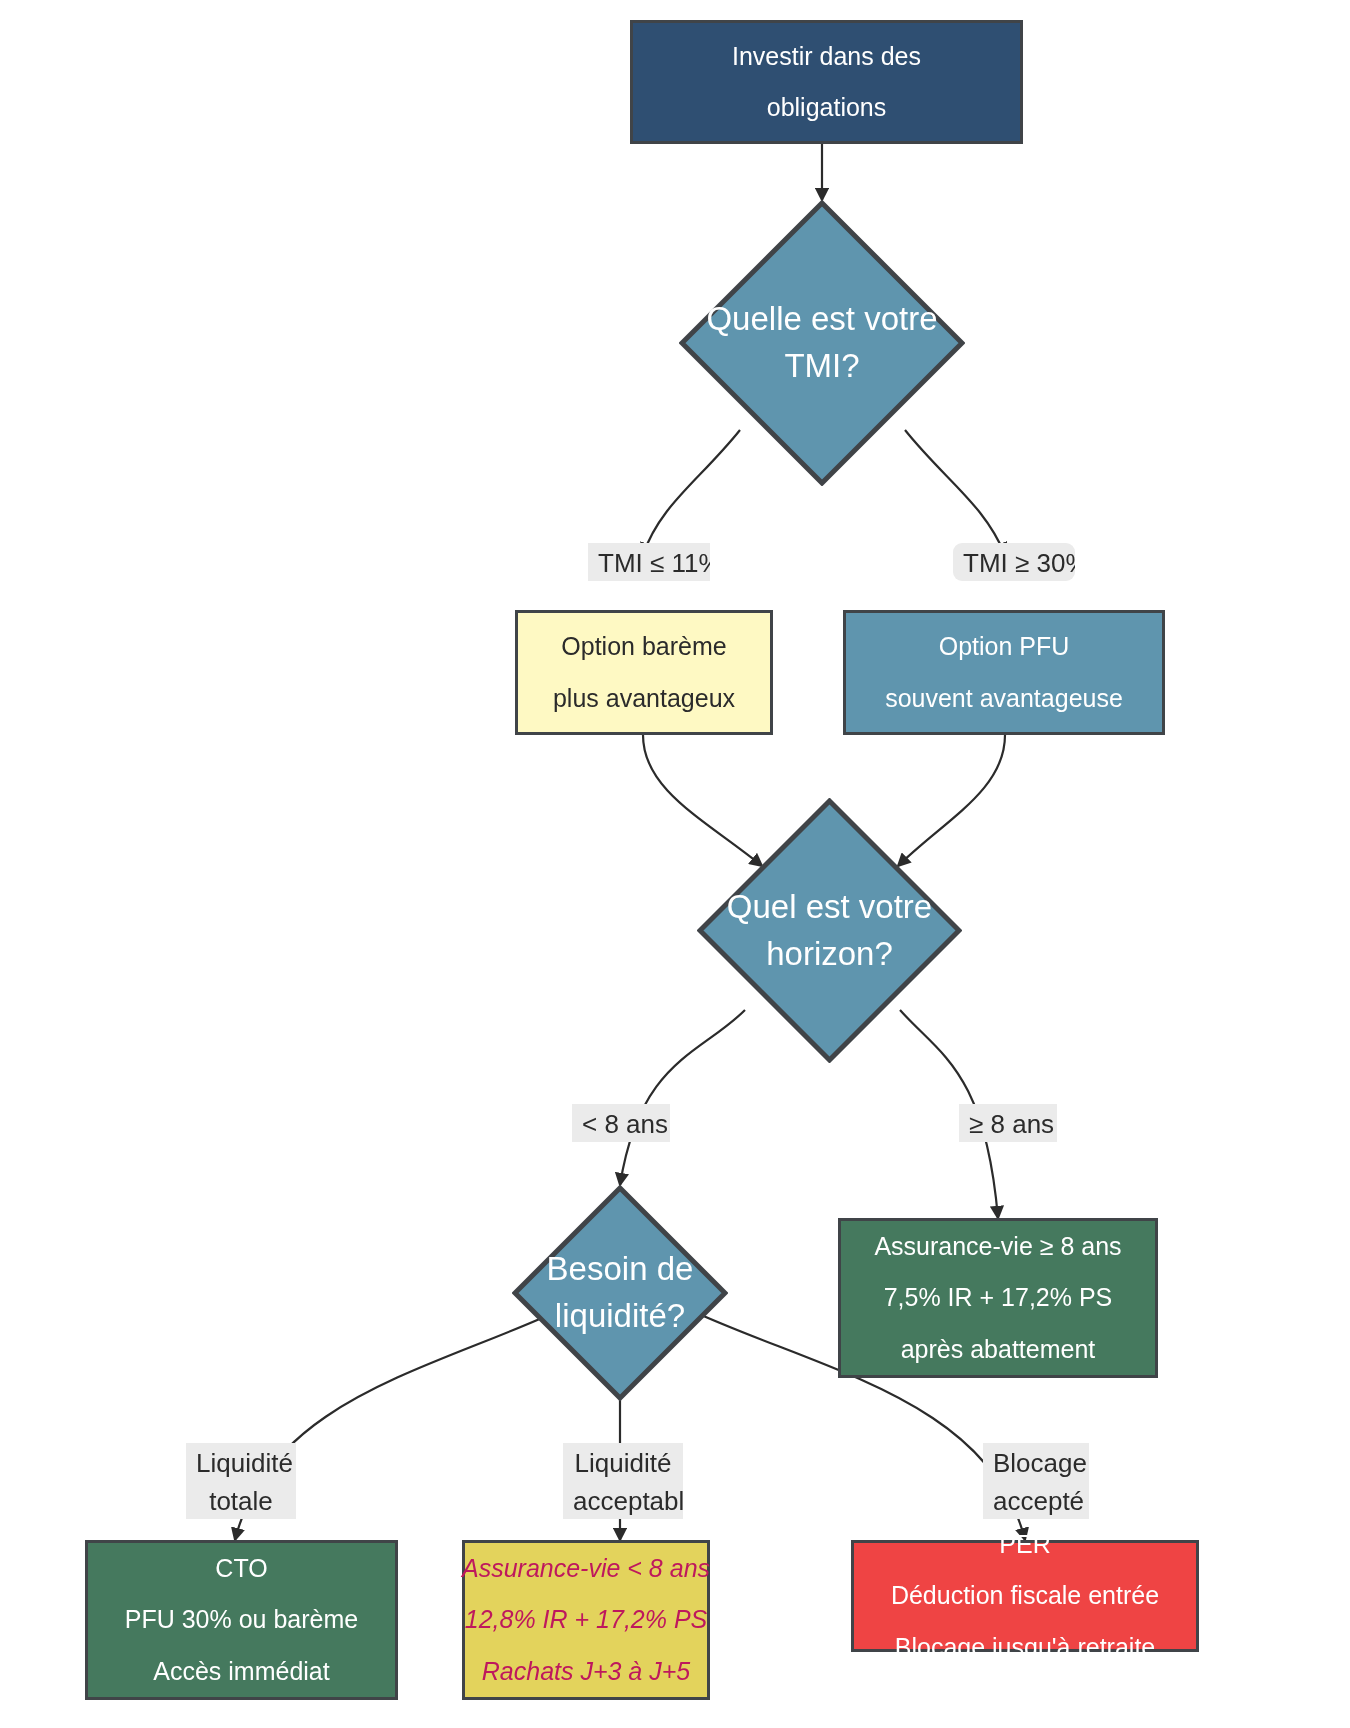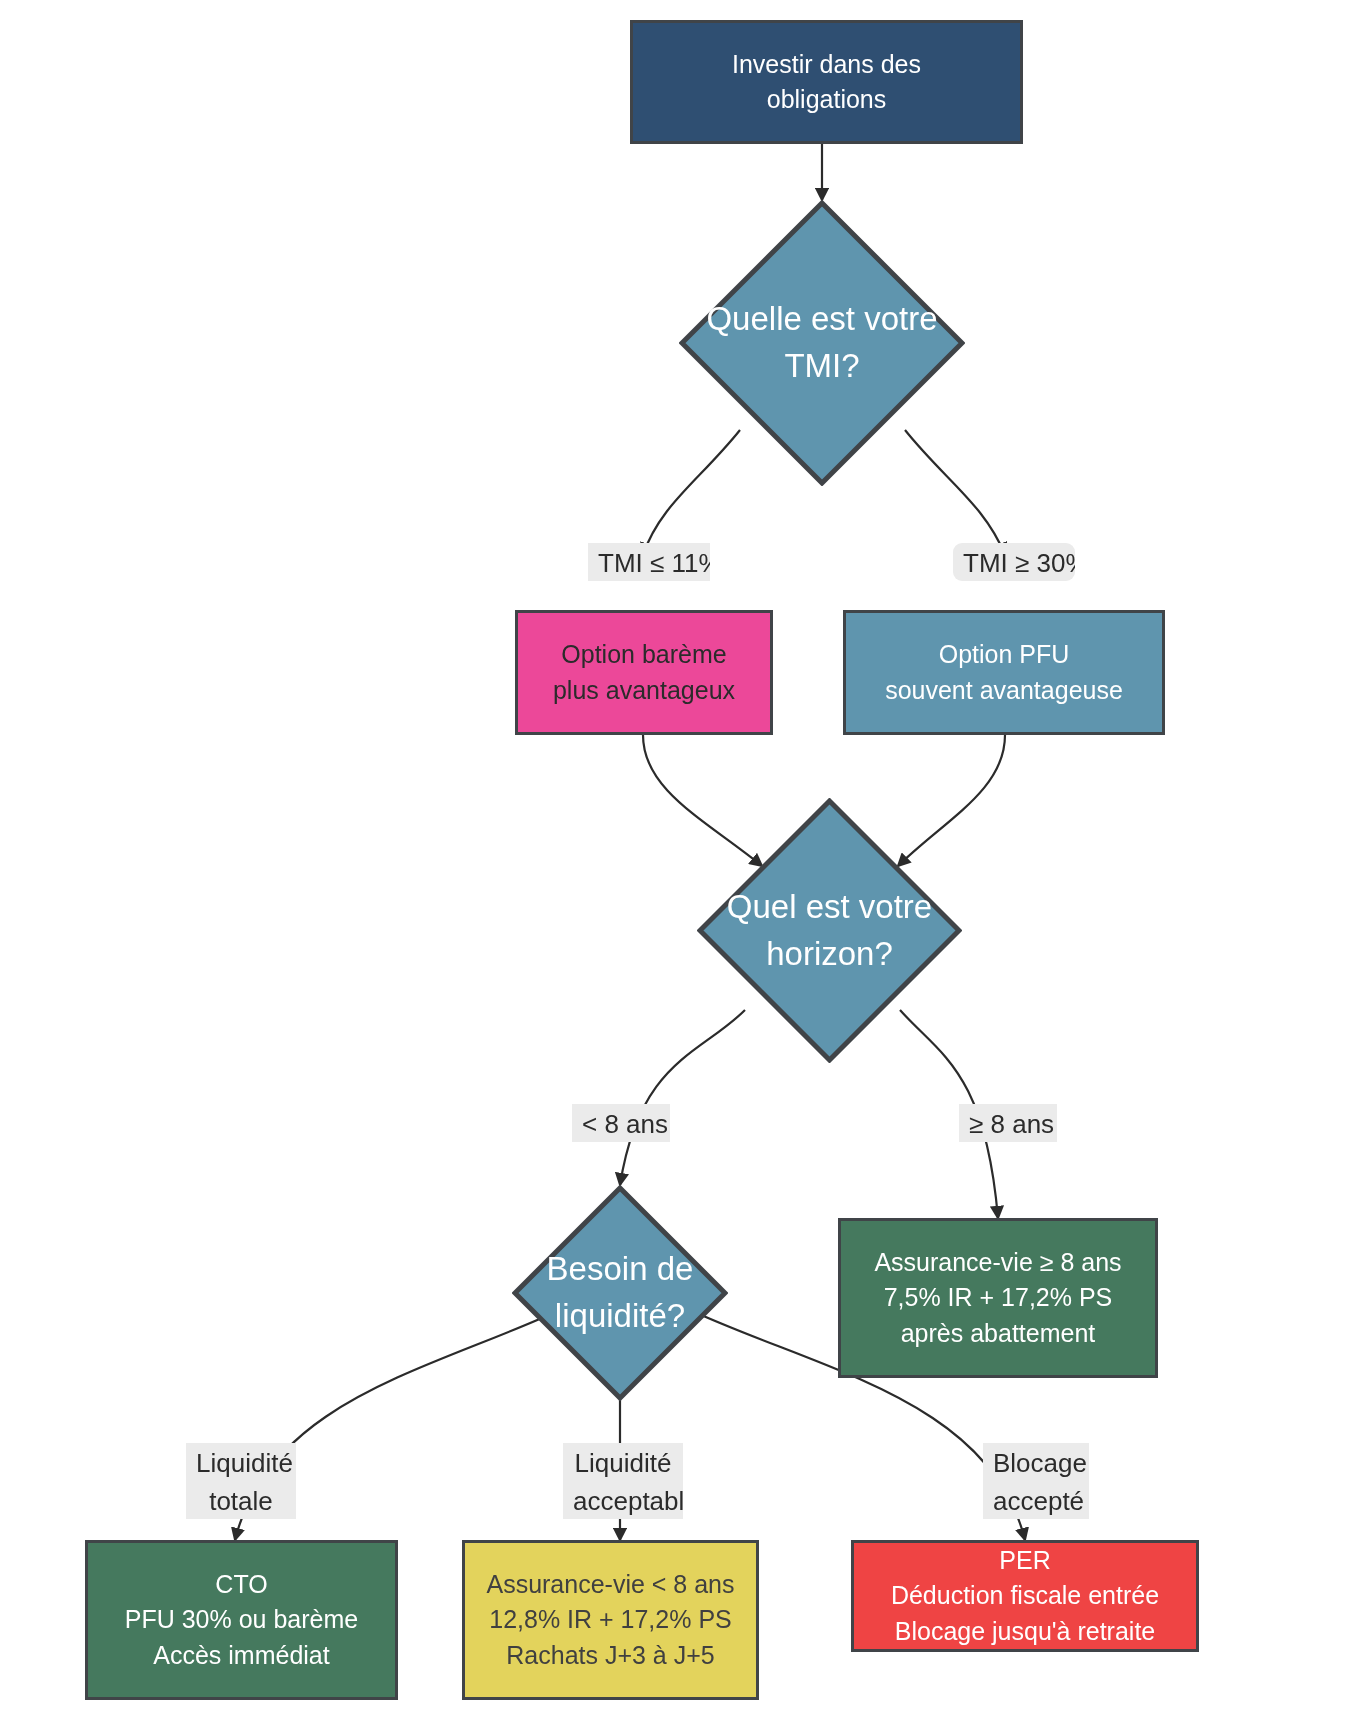--- a/index.html
+++ b/index.html
@@ -37,20 +37,21 @@
     align-items: center;
     justify-content: center;
     text-align: center;
     line-height: 1.42;
     white-space: nowrap;
   }
 
   .box {
     border: 3px solid #404448;
     font-size: 25px;
+    gap: 16px;
   }
 
   .diamond-wrap {
     position: absolute;
   }
   .diamond-shape {
     position: absolute;
     left: 0; top: 0;
     width: 100%;
     height: 100%;
@@ -128,21 +129,21 @@
     </div>
   </div>
 
   <div class="edge-label" style="left:588px; top:543px; width:122px; height:38px;">
     <span class="ln">TMI ≤ 11%</span>
   </div>
   <div class="edge-label" style="left:953px; top:543px; width:122px; height:38px;border-radius:9px;">
     <span class="ln">TMI ≥ 30%</span>
   </div>
 
-  <div class="node box" style="left:515px; top:610px; width:258px; height:125px; background:#ec4899; color:#2b2b2b;">
+  <div class="node box" style="left:515px; top:610px; width:258px; height:125px; background:#fef9c3; color:#2b2b2b;">
     <span class="ln">Option barème</span>
     <span class="ln">plus avantageux</span>
   </div>
 
   <div class="node box" style="left:843px; top:610px; width:322px; height:125px; background:#5f95ae; color:#ffffff;text-align:center;">
     <span class="ln">Option PFU</span>
     <span class="ln">souvent avantageuse</span>
   </div>
 
   <div class="diamond-wrap" style="left:697px; top:798px; width:265px; height:265px;">
@@ -190,21 +191,21 @@
     <span class="ln">Blocage</span>
     <span class="ln">accepté</span>
   </div>
 
   <div class="node box" style="left:85px; top:1540px; width:313px; height:160px; background:#45795e; color:#ffffff;">
     <span class="ln">CTO</span>
     <span class="ln">PFU 30% ou barème</span>
     <span class="ln">Accès immédiat</span>
   </div>
 
-  <div class="node box" style="left:462px; top:1540px; width:297px; height:160px; background:#e3d35c; color:#404040;">
+  <div class="node box" style="left:462px; top:1540px; width:248px; height:160px; background:#e3d35c; color:#be185d;font-style:italic;">
     <span class="ln">Assurance-vie &lt; 8 ans</span>
     <span class="ln">12,8% IR + 17,2% PS</span>
     <span class="ln">Rachats J+3 à J+5</span>
   </div>
 
   <div class="node box" style="left:851px; top:1540px; width:348px; height:112px; background:#ef4444; color:#ffffff;">
     <span class="ln">PER</span>
     <span class="ln">Déduction fiscale entrée</span>
     <span class="ln">Blocage jusqu'à retraite</span>
   </div>

